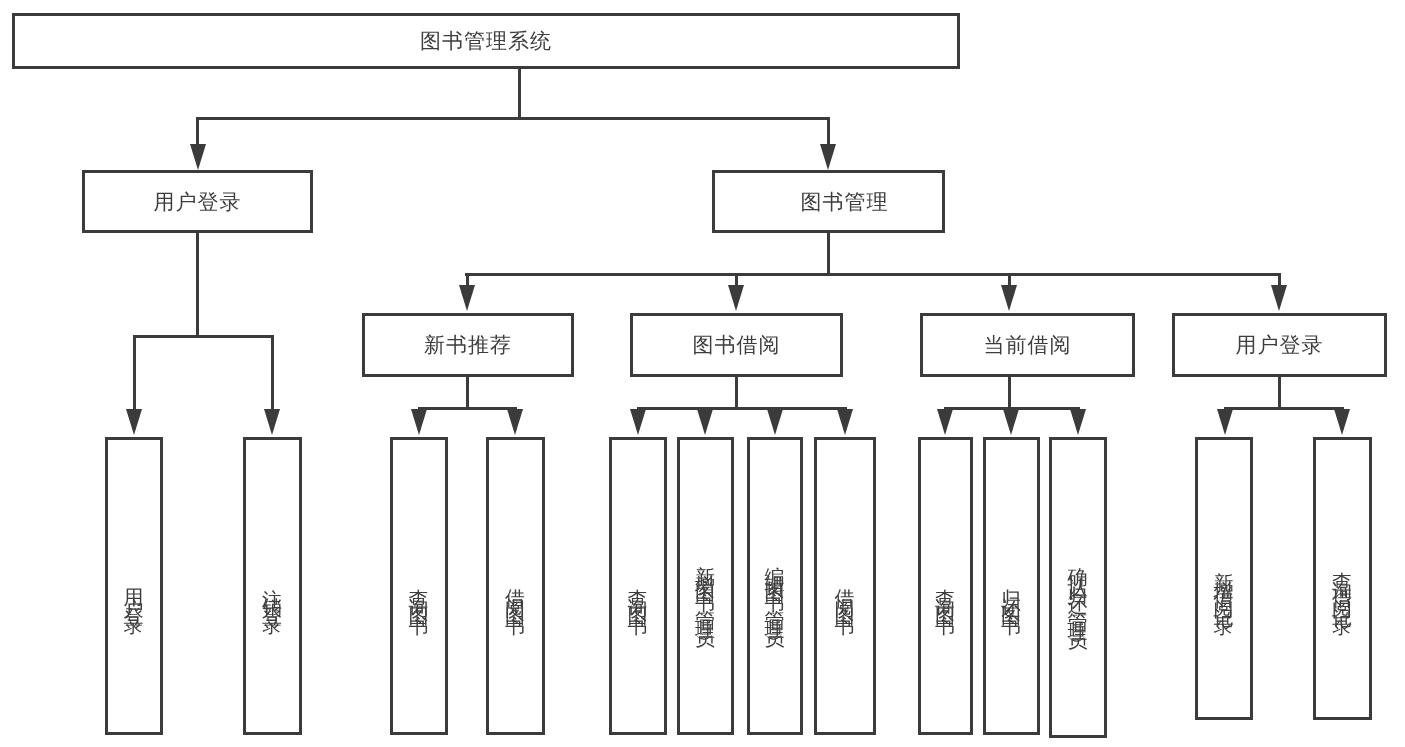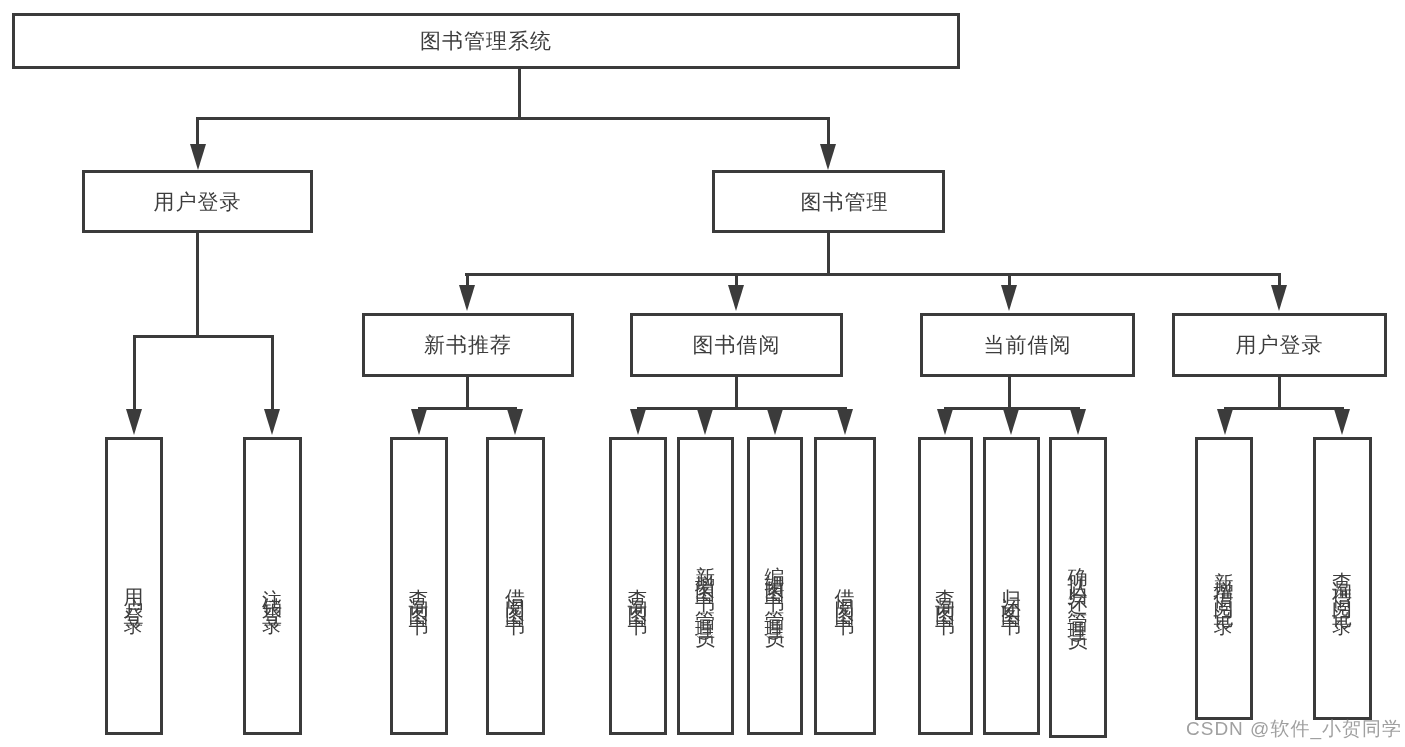--- a/index.html
+++ b/index.html
@@ -166,15 +166,14 @@
     <span>确认归还（管理员）</span>
   </div>
 
   <div class="box vbox" style="left:1195px;top:437px;width:58px;height:283px;">
     <span>新增借阅记录</span>
   </div>
   <div class="box vbox" style="left:1313px;top:437px;width:59px;height:283px;">
     <span>查询借阅记录</span>
   </div>
 
-  <div class="watermark">CSDN @软件_小贺同学</div>
 
 </div>
 
 </body></html>

